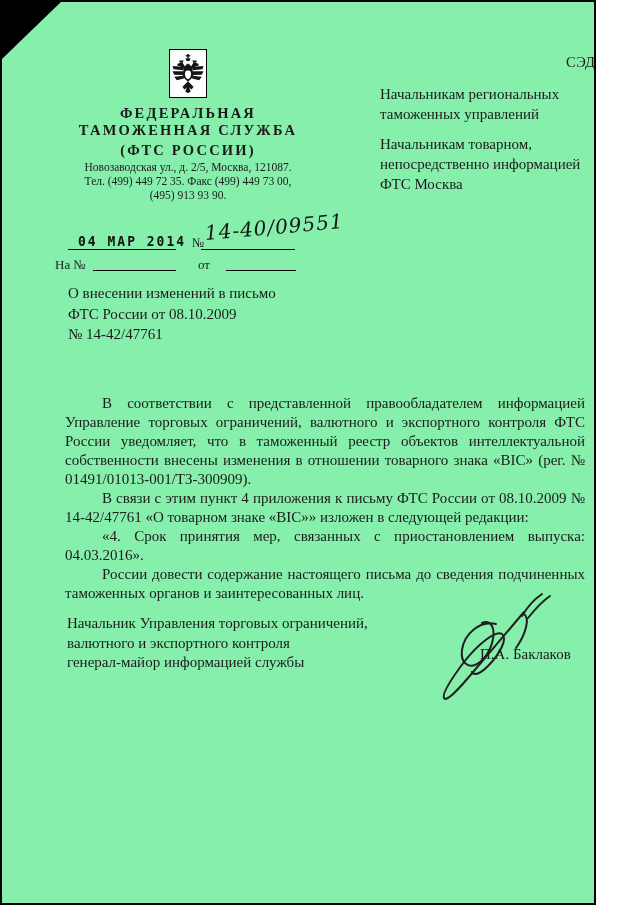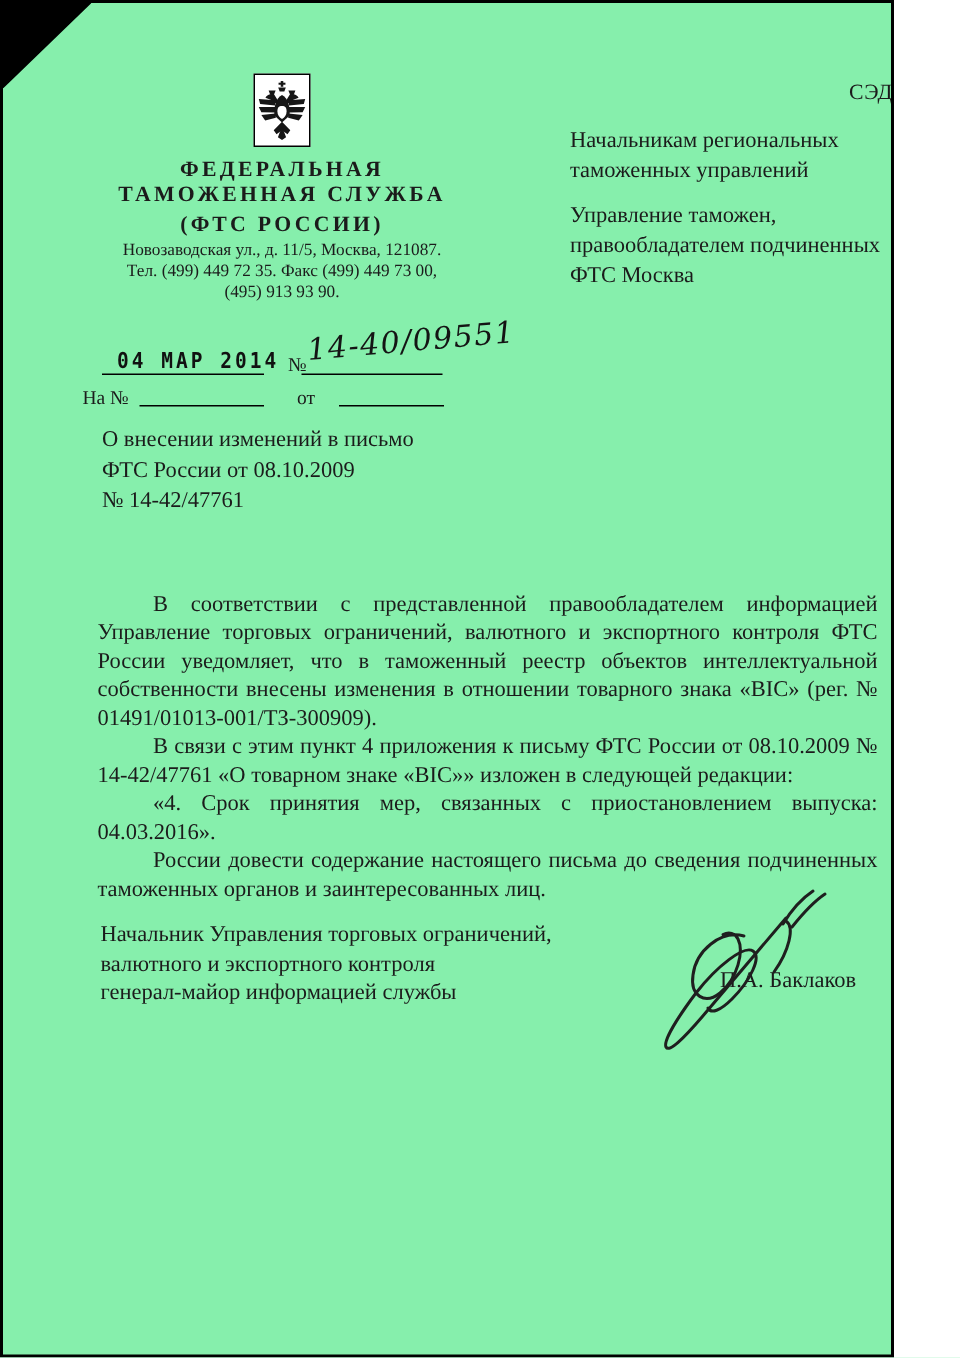--- a/index.html
+++ b/index.html
@@ -109,21 +109,21 @@
     </span>
   </div>
 
   <div class="abs org-block">
     <div class="org-line">ФЕДЕРАЛЬНАЯ</div>
     <div class="org-line">ТАМОЖЕННАЯ СЛУЖБА</div>
     <div class="org-line org-line3">(ФТС РОССИИ)</div>
   </div>
 
   <div class="abs addr-block">
-    <div>Новозаводская ул., д. 11/5, Москва, 121087.</div>
+    <div>Новозаводская ул., д. 2/5, Москва, 121087.</div>
     <div>Тел. (499) 449 72 35. Факс (499) 449 73 00,</div>
     <div>(495) 913 93 90.</div>
   </div>
 
   <div class="abs date-stamp">04 МАР 2014</div>
   <div class="abs rule rule-date"></div>
   <div class="abs num-sign">№</div>
   <div class="abs outgoing-number">14-40/09551</div>
   <div class="abs rule rule-number"></div>
 
@@ -136,22 +136,22 @@
     <div>О внесении изменений в письмо</div>
     <div>ФТС России от 08.10.2009</div>
     <div>№ 14-42/47761</div>
   </div>
 
   <div class="abs addressee-1">
     <div>Начальникам региональных</div>
     <div>таможенных управлений</div>
   </div>
   <div class="abs addressee-2">
-    <div>Управление таможен,</div>
-    <div>правообладателем подчиненных</div>
+    <div>Начальникам товарном,</div>
+    <div>непосредственно информацией</div>
     <div>ФТС Москва</div>
   </div>
 
   <div class="abs body-text">
     <p>В соответствии с представленной правообладателем информацией Управление торговых ограничений, валютного и экспортного контроля ФТС России уведомляет, что в таможенный реестр объектов интеллектуальной собственности внесены изменения в отношении товарного знака «BIC» (рег. № 01491/01013-001/ТЗ-300909).</p>
     <p>В связи с этим пункт 4 приложения к письму ФТС России от 08.10.2009 № 14-42/47761 «О товарном знаке «BIC»» изложен в следующей редакции:</p>
     <p>«4. Срок принятия мер, связанных с приостановлением выпуска: 04.03.2016».</p>
     <p>России довести содержание настоящего письма до сведения подчиненных таможенных органов и заинтересованных лиц.</p>
   </div>
 

